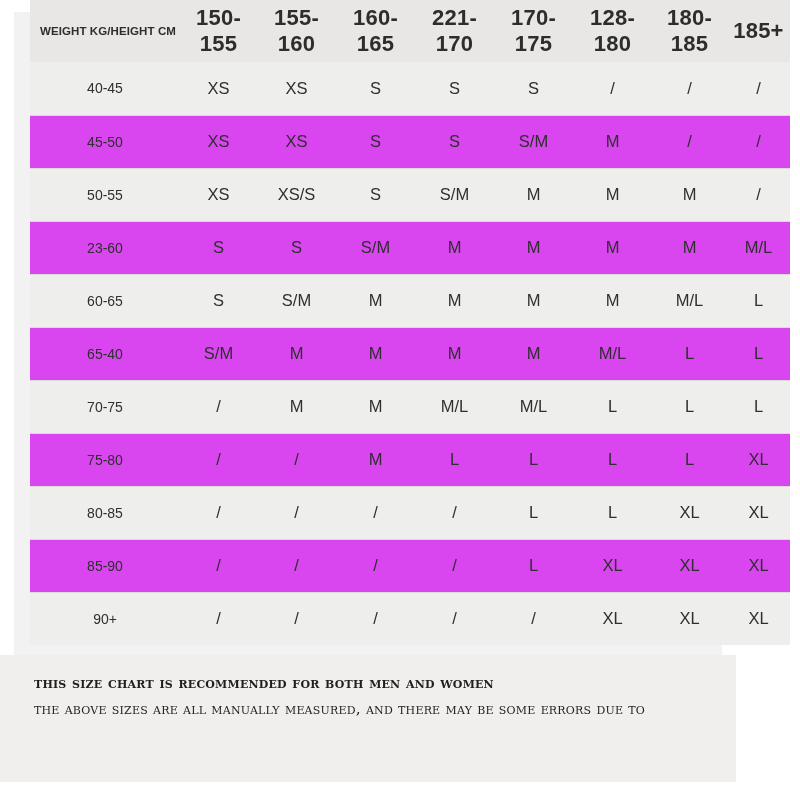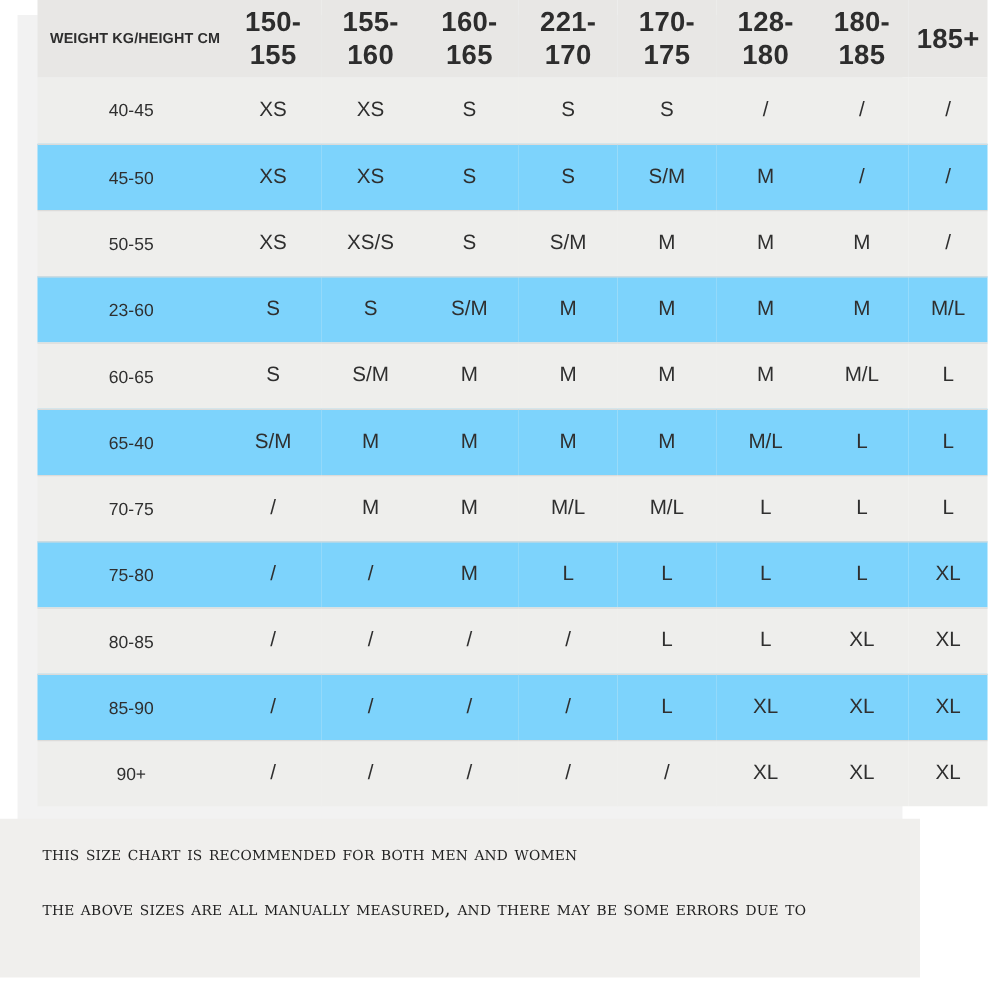--- a/index.html
+++ b/index.html
@@ -50,21 +50,21 @@
     text-align: center;
     padding-left: 6px;
   }
   table.size-table tbody tr {
     height: 53px;
   }
   table.size-table tbody tr.light {
     background: #eeeeec;
   }
   table.size-table tbody tr.dark {
-    background: #7dd3fc;
+    background: #d946ef;
   }
   table.size-table tbody td {
     text-align: center;
     font-size: 16.5px;
     color: #2f2f2f;
     border: none;
     padding: 0;
     border-bottom: 1px solid #dcdbd9;
   }
   table.size-table tbody td.rowhead {
@@ -98,21 +98,22 @@
   .note-line {
     font-family: "DejaVu Serif", serif;
     font-size: 15.5px;
     color: #1f1f1f;
     letter-spacing: 0.2px;
     line-height: 1.55;
     font-variant: small-caps;
     text-transform: lowercase;
   }
   .note-line.first {
-    margin-bottom: 20px;
+    margin-bottom: 2px;
+    font-weight: bold;
   }
   .note-indent {
     padding-left: 18px;
     display: block;
   }
   .bottom-strip {
     position: absolute;
     left: 0; right: 0; bottom: 0;
     height: 18px;
     background: #ffffff;

